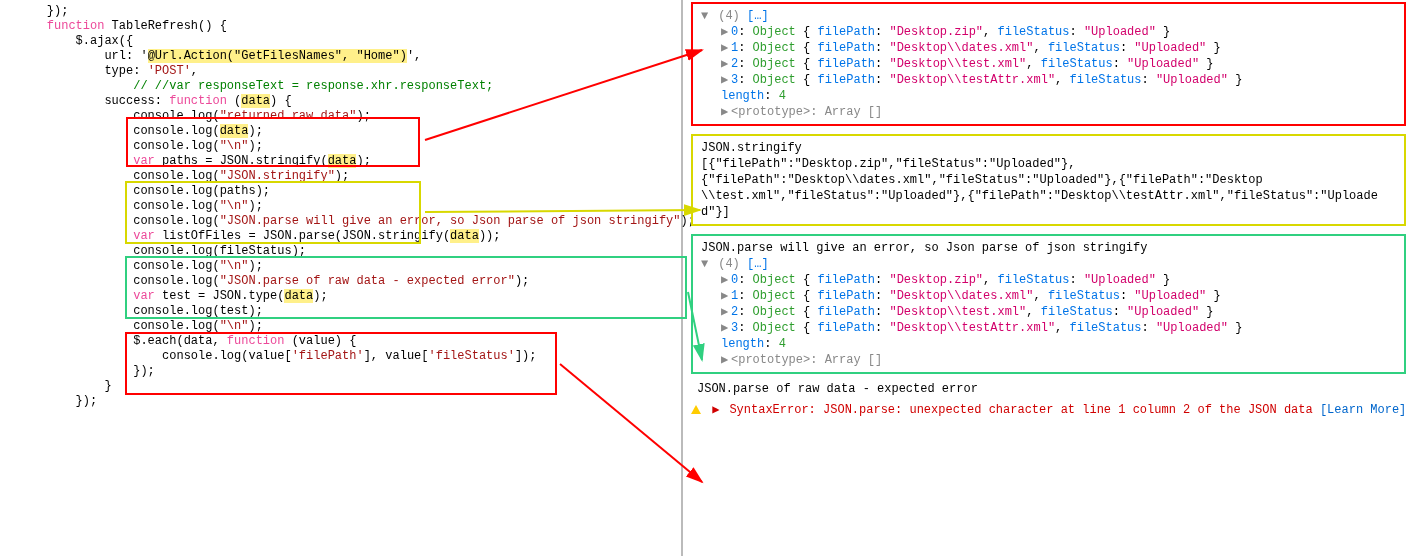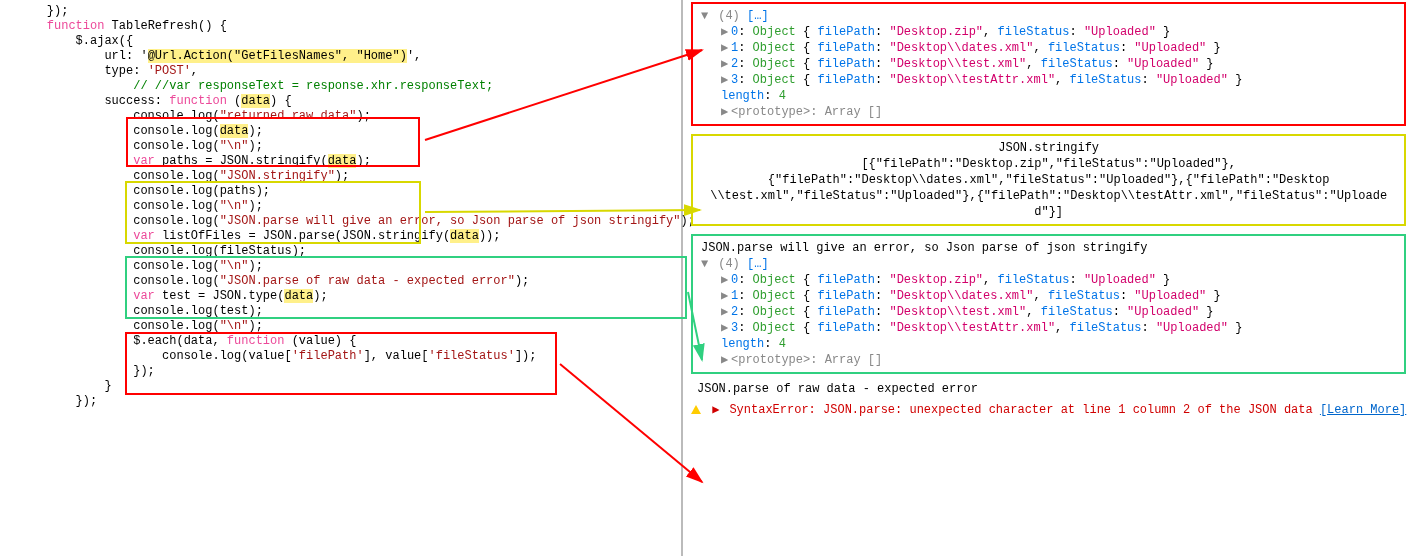--- a/index.html
+++ b/index.html
@@ -41,34 +41,34 @@
   .box-teal { border-color: #30d080; }
   
   .console-block {
     border: 2px solid;
     padding: 4px 8px;
     margin-bottom: 8px;
     line-height: 16px;
     font-size: 12px;
   }
   .console-block.red { border-color: #ff0000; }
-  .console-block.yellow { border-color: #d8d800; text-align: center; }
+  .console-block.yellow { border-color: #d8d800; }
   .console-block.teal { border-color: #30d080; }
   .console-text { margin: 2px 0 6px 6px; }
   .obj-line { white-space: nowrap; }
   .tri { color: #888; display:inline-block; width:10px; }
   .idx { color: #0074e8; }
   .objword { color: #2e9e2e; }
   .prop { color: #0074e8; }
   .val { color: #d2006b; }
   .num { color: #2e9e2e; }
   .brackets { color: #0074e8; }
   .gray { color: #888; }
   .err-line { color: #d00000; font-size: 12px; white-space: nowrap; }
-  .link { color: #0066cc; text-decoration: underline; cursor: pointer; }
+  .link { color: #0066cc; cursor: pointer; }
   .warn-icon {
     display: inline-block;
     width: 0; height: 0;
     border-left: 5px solid transparent;
     border-right: 5px solid transparent;
     border-bottom: 9px solid #ffcc00;
     margin-right: 4px;
     vertical-align: middle;
   }
   svg.arrow { position: absolute; pointer-events:none; }

